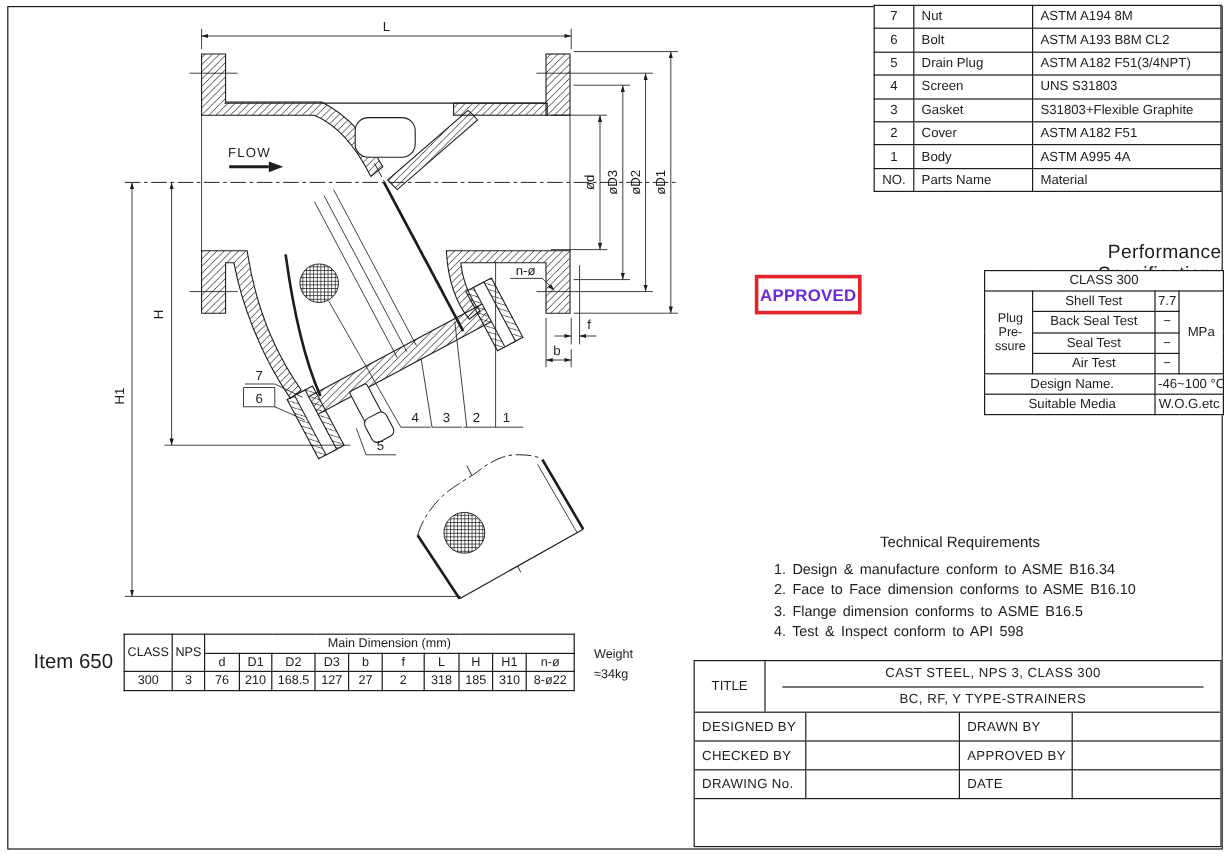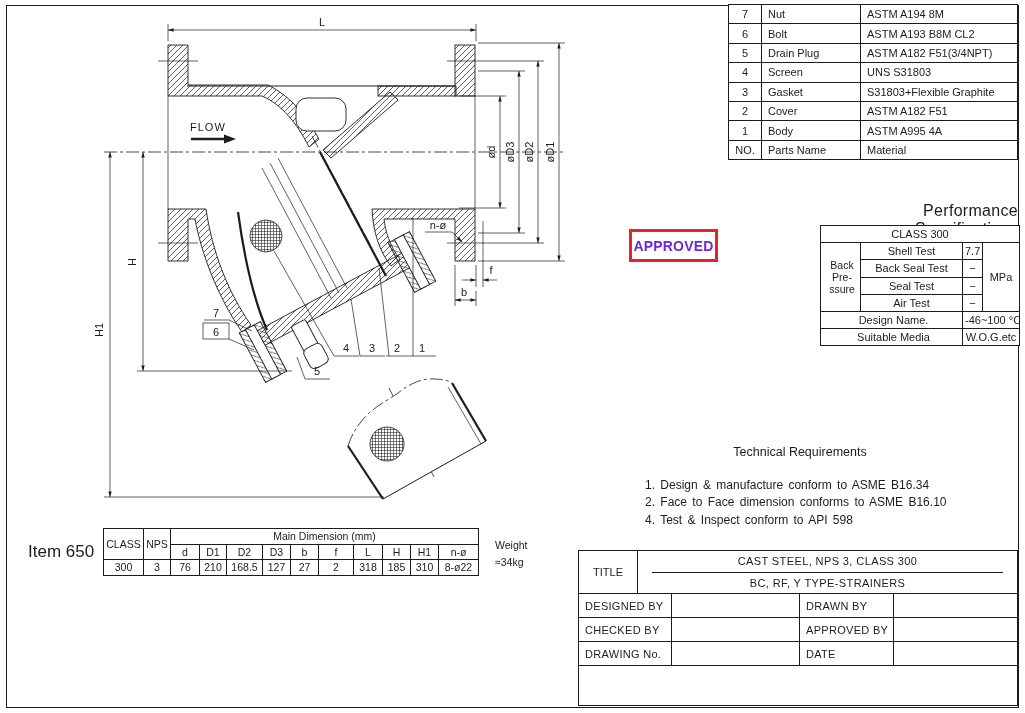--- a/index.html
+++ b/index.html
@@ -25,21 +25,21 @@
   td.tp{white-space:pre-line;font-size:10.5px;line-height:12px;text-align:left;padding-left:5px;}
   td.la{text-align:left;padding-left:6px;}
 
   
   .stamp{position:absolute;left:629px;top:229px;width:83px;height:27px;border:3px solid #e3242b;
          color:#6d28d9;font-weight:bold;font-size:14px;display:flex;align-items:center;
          justify-content:center;letter-spacing:.2px;background:#fff;}
 
   
   .tech-title{position:absolute;left:645px;top:445px;width:310px;text-align:center;font-size:12.5px;}
-  .tech{position:absolute;left:645px;top:466px;font-size:12px;line-height:17.3px;white-space:nowrap;word-spacing:2px;margin-top:11px;}
+  .tech{position:absolute;left:645px;top:466px;font-size:12px;line-height:17.3px;white-space:nowrap;word-spacing:2px;}
 
   
   table.dimtab{left:103px;top:528px;width:376px;}
   table.dimtab td{height:14.5px;text-align:center;font-size:10.5px;padding:0 1px;}
   .item-label{position:absolute;left:28px;top:542px;font-size:17px;}
   .weight{position:absolute;left:485px;top:537px;font-size:10.5px;line-height:17px;white-space:nowrap;margin-left:10px;}
 
   
   .tb{position:absolute;left:578px;top:550px;width:440px;height:156px;border:1px solid #1c1c1c;font-size:11px;background:#fff;box-sizing:border-box;}
   .tb-r1{display:flex;height:43px;border-bottom:1px solid #1c1c1c;box-sizing:border-box;}
@@ -300,21 +300,21 @@
         <col style="width:40px">
         <col style="width:102px">
         <col style="width:20px">
         <col>
       </colgroup>
     <tbody>
         <tr>
           <td colspan="4">CLASS 300</td>
         </tr>
     <tr>
-      <td rowspan="4" class="tp">Back
+      <td rowspan="4" class="tp">Plug
 Pre-
 ssure</td>
       <td>Shell Test</td>
       <td>7.7</td>
       <td rowspan="4">MPa</td>
     </tr>
     <tr>
           <td>Back Seal Test</td>
           <td>−</td>
         </tr>
@@ -336,20 +336,21 @@
         </tr>
   </tbody>
     </table>
 
   <div class="stamp">APPROVED</div>
 
   <div class="tech-title">Technical Requirements</div>
   <div class="tech">
     <div>1. Design &amp; manufacture conform to ASME B16.34</div>
     <div>2. Face to Face dimension conforms to ASME B16.10</div>
+    <div>3. Flange dimension conforms to ASME B16.5</div>
     <div>4. Test &amp; Inspect conform to API 598</div>
   </div>
 
   <div class="item-label">Item 650</div>
   <table class="dimtab">
     <colgroup>
       <col style="width:40px">
         <col style="width:27px">
         <col style="width:29px">
         <col style="width:27px">

